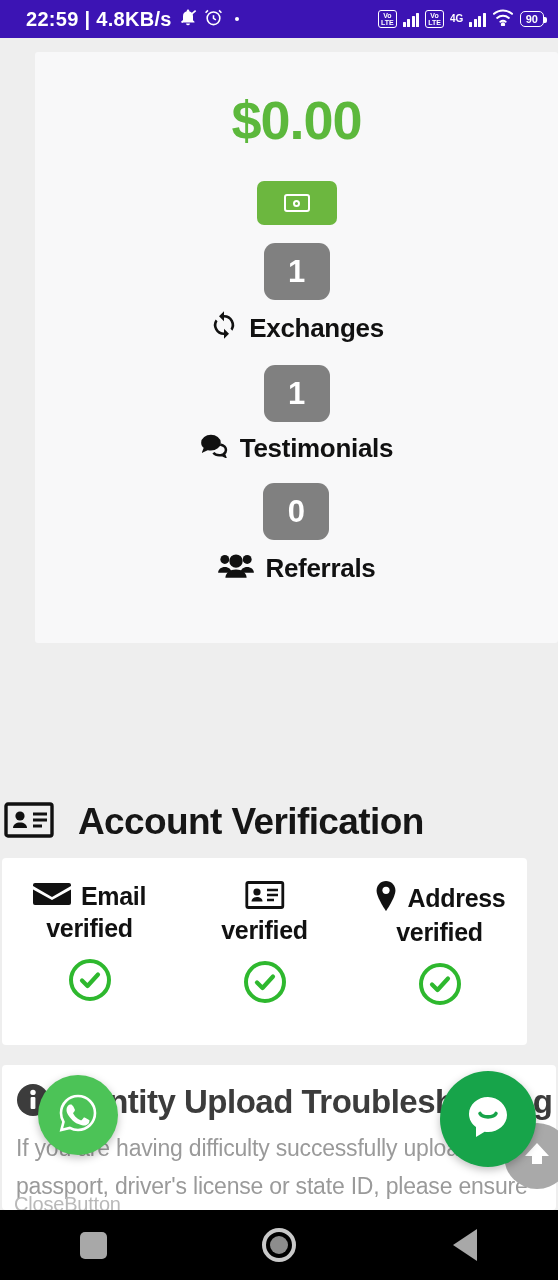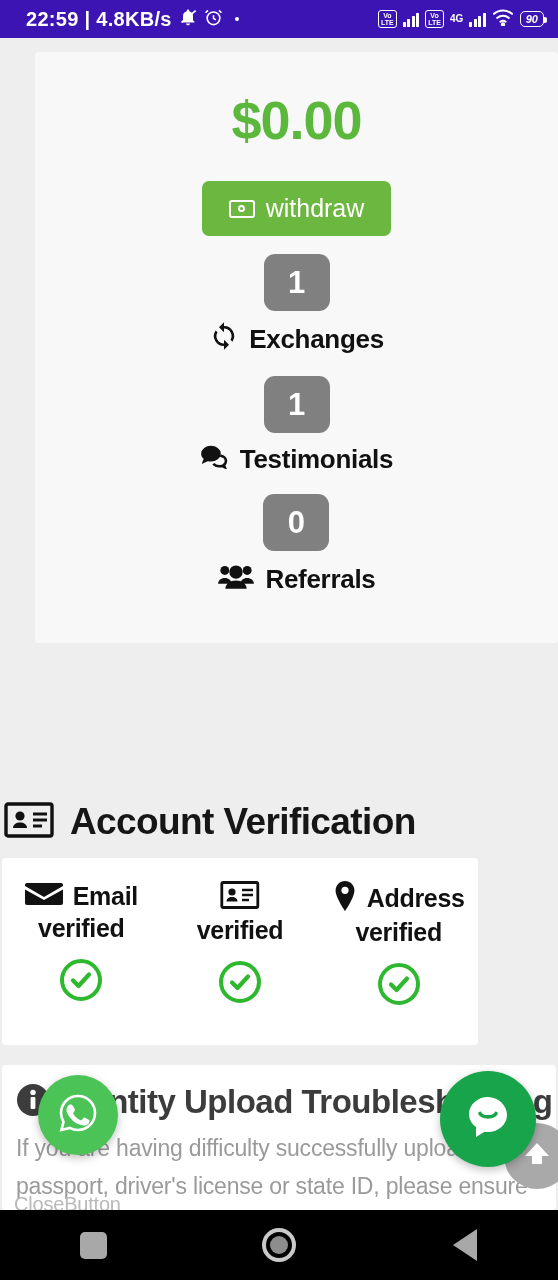--- a/index.html
+++ b/index.html
@@ -26,21 +26,21 @@
     border:1.5px solid #fff; border-radius:3px; font-size:7px; line-height:7px;
     font-weight:bold; padding:1px 2px; text-align:center;
   }
   .bars{ display:flex; align-items:flex-end; gap:1.5px; height:16px;}
   .bars i{ width:3px; background:#fff; display:block; border-radius:.5px;}
   .bars i:nth-child(1){height:5px}.bars i:nth-child(2){height:8px}
   .bars i:nth-child(3){height:11px}.bars i:nth-child(4){height:14px}
   .g4{ font-size:10px; font-weight:bold; line-height:10px;}
   .batt{
     border:1.6px solid #fff; border-radius:5px; padding:1px 5px;
-    font-size:11px; font-weight:bold; line-height:12px; position:relative;font-style:italic;
+    font-size:11px; font-weight:bold; line-height:12px; position:relative;
   }
   .batt:after{ content:""; position:absolute; right:-4px; top:5px; width:3px;height:6px;
     background:#fff; border-radius:0 2px 2px 0;}
 
   
   .page{
     position:absolute; top:38px; left:0; width:558px; height:1172px;
     background:#eeeeee; overflow:hidden;
   }
 
@@ -75,25 +75,25 @@
     display:flex; align-items:center; justify-content:center;
   }
   .stat-row{
     margin-top:10px; display:flex; align-items:center; gap:10px;
     font-size:26px; font-weight:bold; color:#111; letter-spacing:-.3px;
   }
 
   
   .verif-head{
     position:absolute; top:763px; left:0; width:558px;
-    display:flex; align-items:center; gap:16px; padding-left:4px;
+    display:flex; align-items:center; gap:24px; padding-left:4px;
   }
   .verif-title{ font-size:37px; font-weight:bold; color:#161616; letter-spacing:-.6px;}
   .verif-card{
-    position:absolute; top:820px; left:2px; width:476px; height:187px;
+    position:absolute; top:820px; left:2px; width:525px; height:187px;
     background:#ffffff; border-radius:4px;
     display:flex; justify-content:space-around; padding-top:22px;
   }
   .vcol{ display:flex; flex-direction:column; align-items:center; width:170px;}
   .vtop{ display:flex; align-items:center; gap:10px;}
   .vtxt{ font-size:25px; font-weight:bold; color:#111; letter-spacing:-.3px;}
   .vsub{ font-size:25px; font-weight:bold; color:#111; margin-top:2px; letter-spacing:-.3px;}
   .check{
     margin-top:16px; width:42px;height:42px;border-radius:50%;
     border:4px solid #2eb82e; display:flex;align-items:center;justify-content:center;
@@ -204,21 +204,20 @@
 
 <div class="page">
 
   <div class="balance-card">
     <div class="balance-amount">$0.00</div>
 
     <button class="withdraw-btn">
       <span class="bill-ico">
           <span></span>
         </span>
-      <span>withdraw</span>
     </button>
 
     <div class="stat">
       <div class="stat-badge">1</div>
       <div class="stat-row">
         <span>
           <svg width="30" height="30" viewBox="0 0 24 24" fill="#111">
             <path d="M12 4V1L8 5l4 4V6a6 6 0 0 1 5.2 9l1.5 1.5A8 8 0 0 0 12 4z"></path>
             <path d="M12 18a6 6 0 0 1-5.2-9L5.3 7.5A8 8 0 0 0 12 20v3l4-4-4-4v3z"></path>
           </svg>

